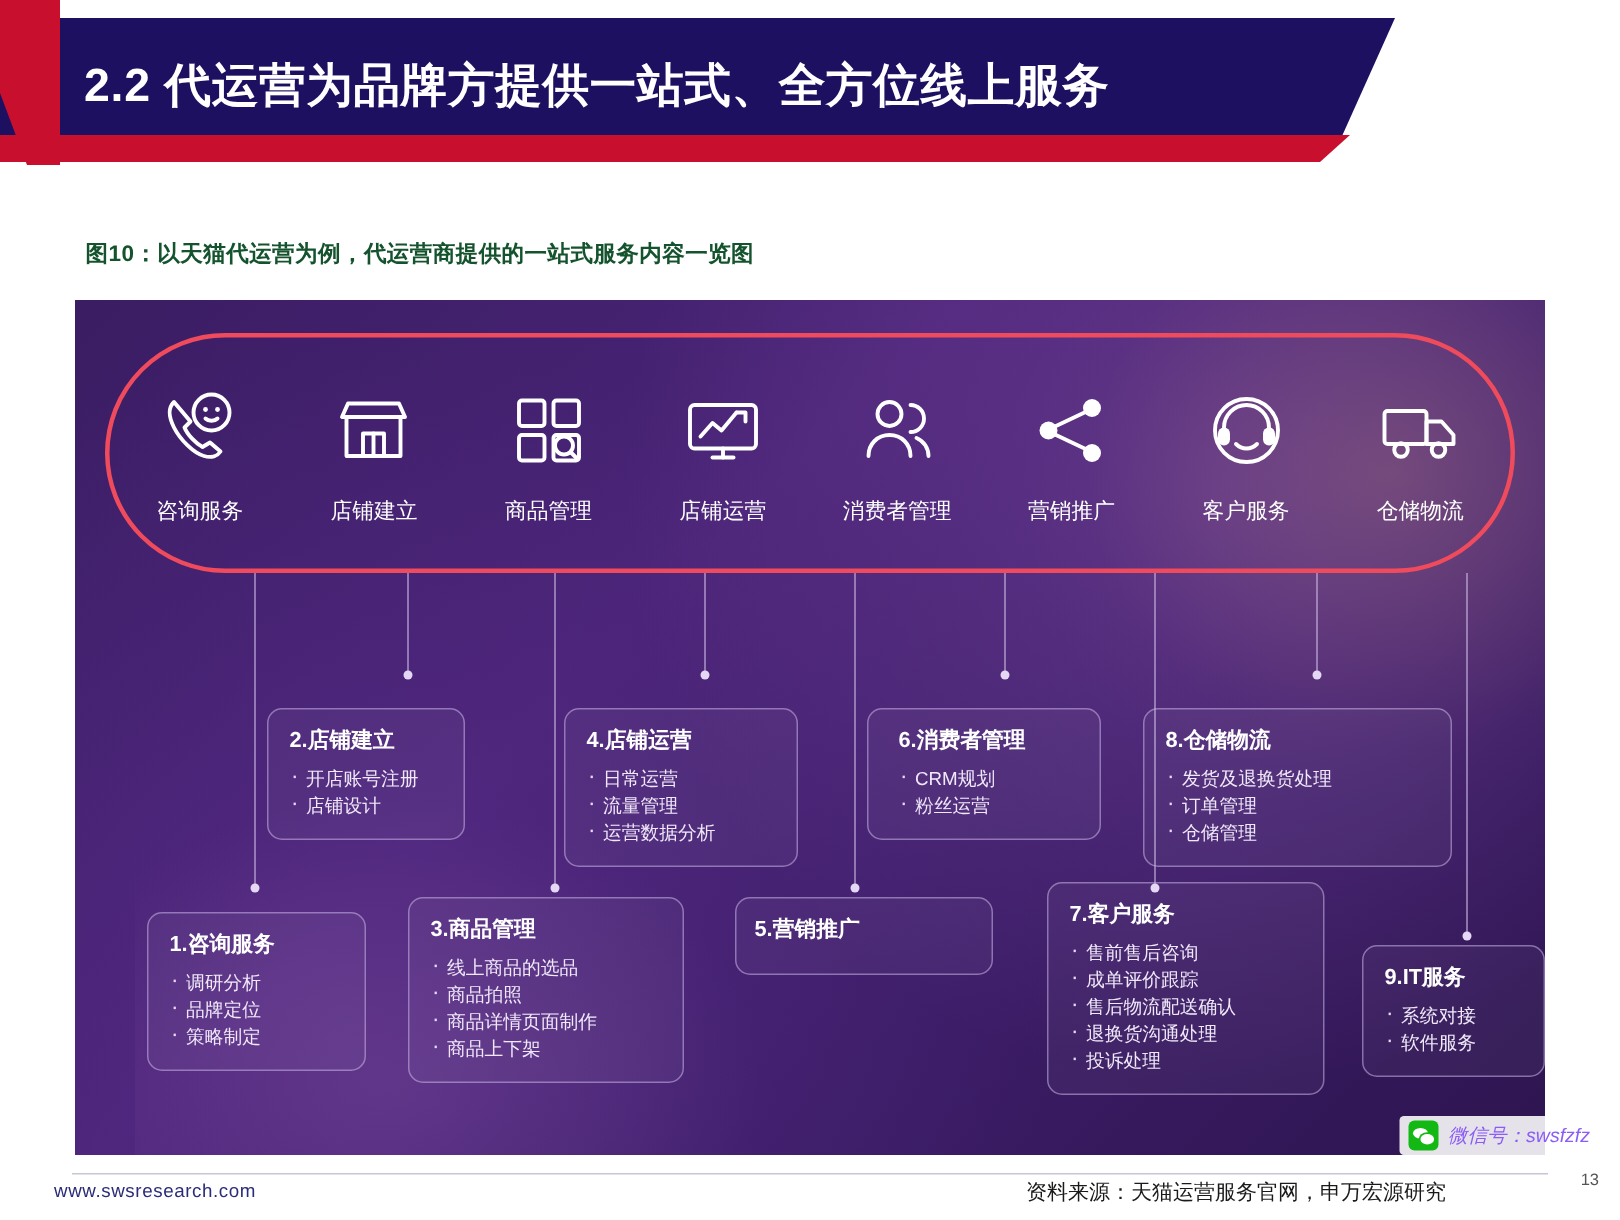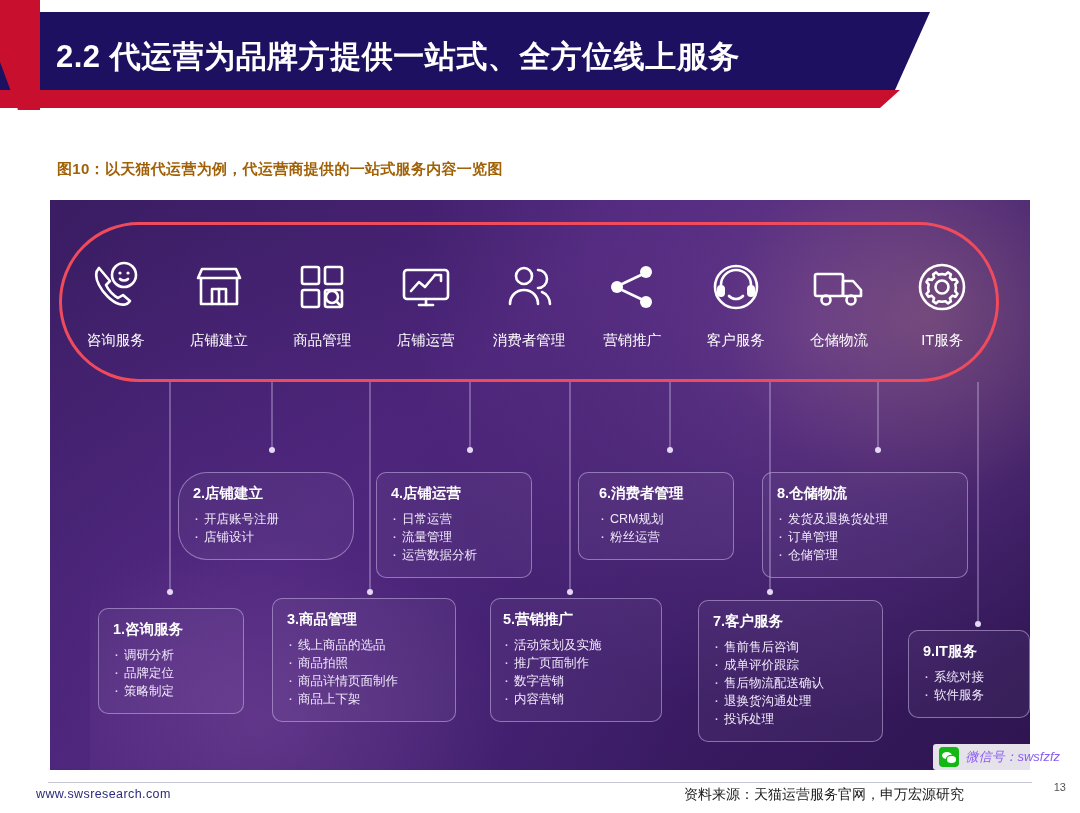--- a/index.html
+++ b/index.html
@@ -99,21 +99,21 @@
     line-height: 1;
     margin-top: 3px;
   }
 
   
   .fig-caption {
     position: absolute;
     left: 57px; top: 160px;
     font-size: 15px;
     font-weight: bold;
-    color: #a16207;
+    color: #14532d;
     letter-spacing: 0.3px;
   }
 
   
   .figure {
     position: absolute;
     left: 50px; top: 200px;
     width: 980px;
     height: 570px;
     background:
@@ -133,21 +133,21 @@
     position: absolute;
     left: 40px; bottom: 0;
     width: 420px; height: 240px;
     background: radial-gradient(ellipse at 40% 80%, rgba(160,110,180,0.22) 0%, rgba(0,0,0,0) 70%);
     pointer-events: none;
   }
 
   
   .icon-bar {
     position: absolute;
-    left: 9px; top: 22px;
+    left: 20px; top: 22px;
     width: 940px;
     height: 160px;
     border: 3px solid #ef4b5c;
     border-radius: 80px;
     box-sizing: border-box;
     display: flex;
     align-items: center;
     justify-content: space-around;
     padding: 0 14px;
     gap: 24px;
@@ -425,43 +425,33 @@
         <svg width="58" height="58" viewBox="0 0 58 58" fill="none" stroke="#ffffff" stroke-width="2.6" stroke-linecap="round" stroke-linejoin="round">
           <rect x="5" y="16" width="28" height="22" rx="2"></rect>
           <path d="M33 23h10l8 9v6H33z"></path>
           <circle cx="16" cy="42" r="4.5"></circle>
           <circle cx="41" cy="42" r="4.5"></circle>
         </svg>
       </div>
       <div class="icon-label">仓储物流</div>
     </div>
 
-    <div class="icon-item">
-      <div class="icon-glyph">
-        <svg width="58" height="58" viewBox="0 0 58 58" fill="none" stroke="#ffffff" stroke-width="2.6" stroke-linecap="round" stroke-linejoin="round">
-          <circle cx="29" cy="29" r="22"></circle>
-          <path d="M29 16l3.5.6 2.4-2.2 3 2-1 3.2 2.4 2.4 3.2-1 2 3-2.2 2.4.6 3.5-.6 3.5 2.2 2.4-2 3-3.2-1-2.4 2.4 1 3.2-3 2-2.4-2.2-3.5.6-3.5-.6-2.4 2.2-3-2 1-3.2-2.4-2.4-3.2 1-2-3 2.2-2.4-.6-3.5.6-3.5-2.2-2.4 2-3 3.2 1 2.4-2.4-1-3.2 3-2 2.4 2.2z"></path>
-          <circle cx="29" cy="29" r="6.5"></circle>
-        </svg>
-      </div>
-      <div class="icon-label">IT服务</div>
-    </div>
 
   </div>
 
   <div class="card" style="left:48px; top:408px; width:146px;">
     <div class="card-title">1.咨询服务</div>
     <ul class="card-list">
       <li>调研分析</li>
       <li>品牌定位</li>
       <li>策略制定</li>
     </ul>
   </div>
 
-  <div class="card" style="left:128px; top:272px; width:176px;border-radius:29px;">
+  <div class="card" style="left:128px; top:272px; width:132px;">
     <div class="card-title">2.店铺建立</div>
     <ul class="card-list">
       <li>开店账号注册</li>
       <li>店铺设计</li>
     </ul>
   </div>
 
   <div class="card" style="left:222px; top:398px; width:184px;">
     <div class="card-title">3.商品管理</div>
     <ul class="card-list">
@@ -476,37 +466,31 @@
     <div class="card-title">4.店铺运营</div>
     <ul class="card-list">
       <li>日常运营</li>
       <li>流量管理</li>
       <li>运营数据分析</li>
     </ul>
   </div>
 
   <div class="card" style="left:440px; top:398px; width:172px;padding-left:12px;">
     <div class="card-title">5.营销推广</div>
-    <ul class="card-list">
-      <li>活动策划及实施</li>
-      <li>推广页面制作</li>
-      <li>数字营销</li>
-      <li>内容营销</li>
-    </ul>
   </div>
 
   <div class="card" style="left:528px; top:272px; width:156px;padding-left:20px;">
     <div class="card-title">6.消费者管理</div>
     <ul class="card-list">
       <li>CRM规划</li>
       <li>粉丝运营</li>
     </ul>
   </div>
 
-  <div class="card" style="left:648px; top:400px; width:185px;">
+  <div class="card" style="left:648px; top:388px; width:185px;">
     <div class="card-title">7.客户服务</div>
     <ul class="card-list">
       <li>售前售后咨询</li>
       <li>成单评价跟踪</li>
       <li>售后物流配送确认</li>
       <li>退换货沟通处理</li>
       <li>投诉处理</li>
     </ul>
   </div>
 

